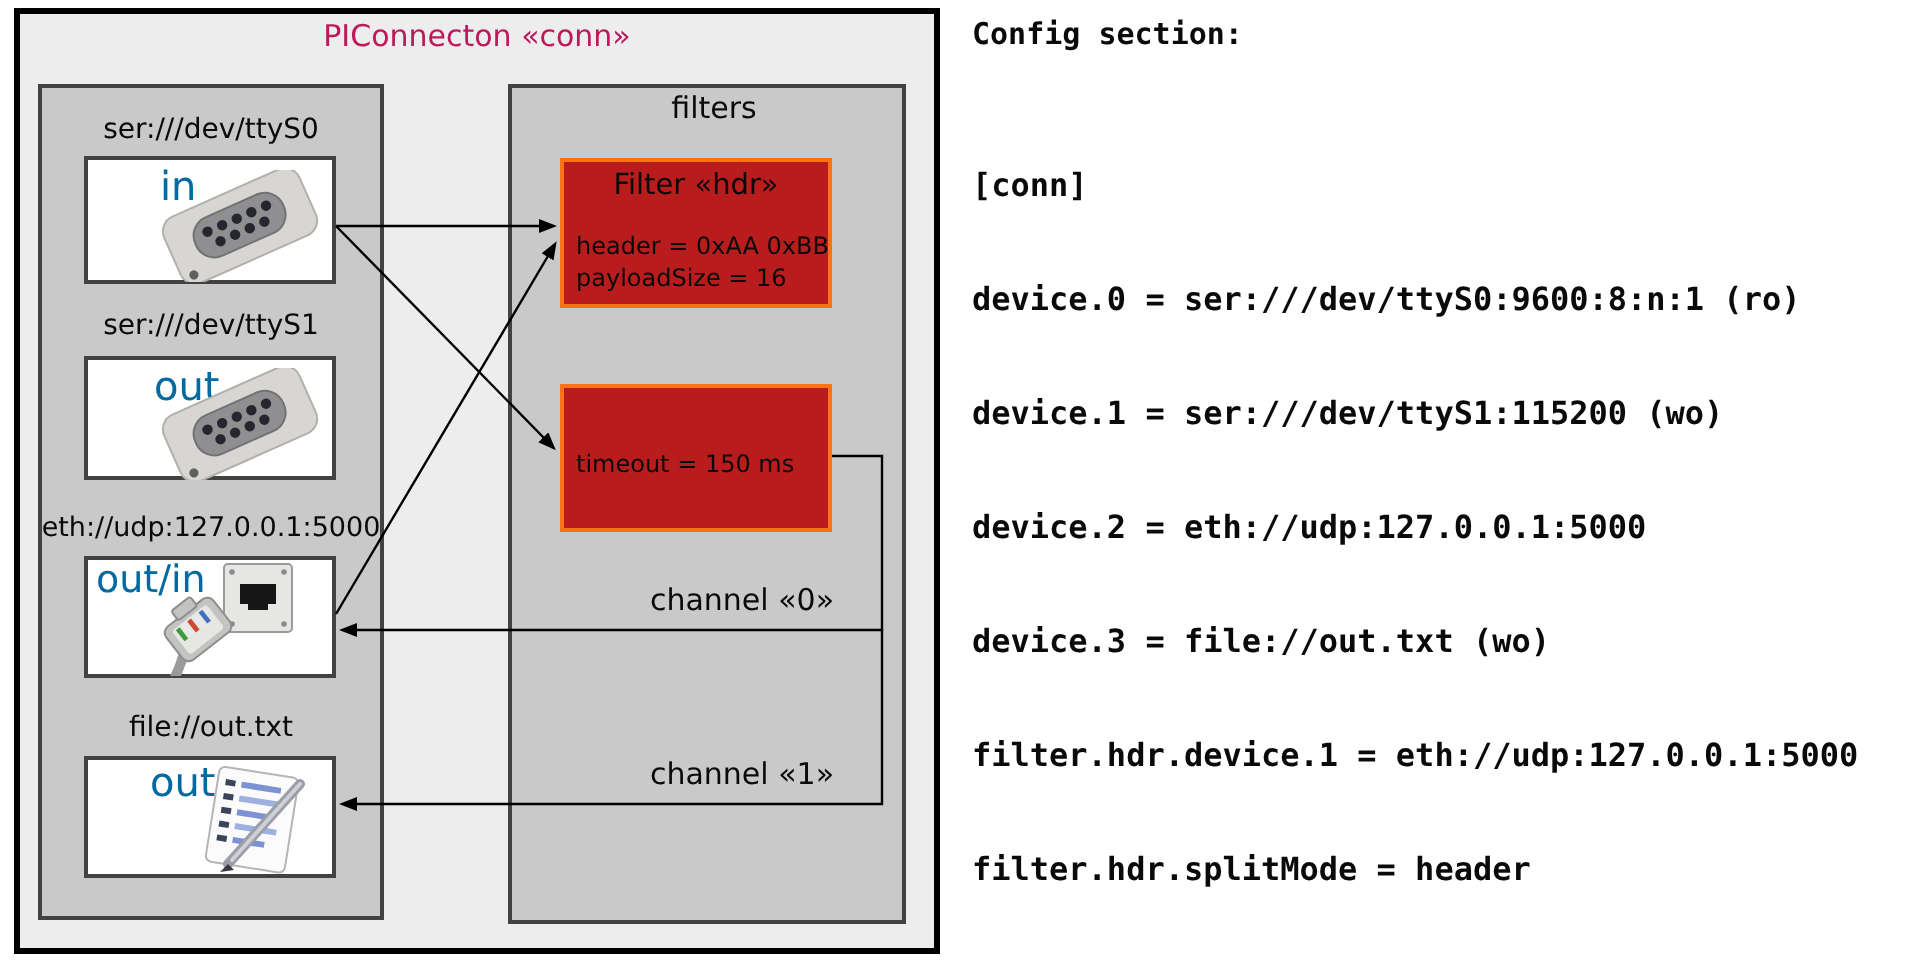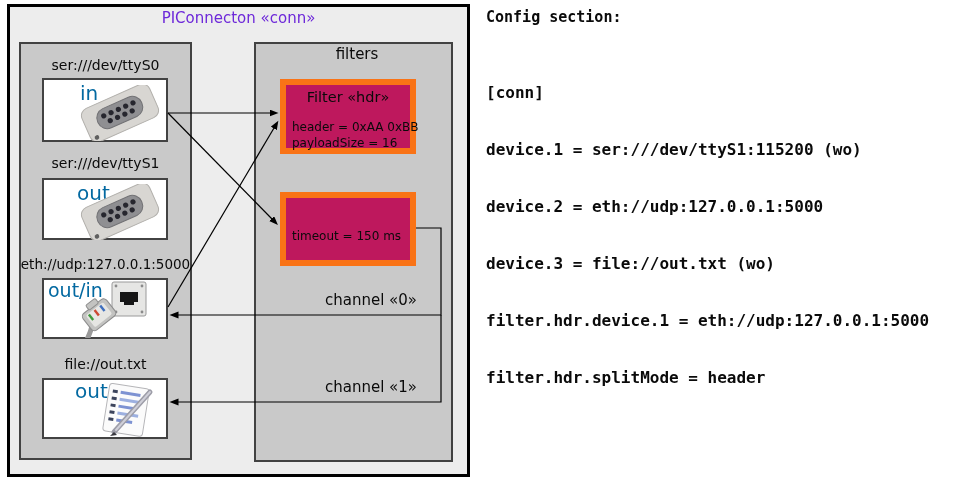--- a/index.html
+++ b/index.html
@@ -3,34 +3,34 @@
 <meta charset="utf-8">
 <style>
   html,body{margin:0;padding:0;background:#fff;}
   .stage{position:relative;width:964px;height:484px;background:#ffffff;overflow:hidden;
          font-family:"DejaVu Sans","Liberation Sans",sans-serif;color:#0a0a0a;}
 
   
   .outer-box{position:absolute;left:7px;top:4px;width:463px;height:473px;
              background:#ededed;border:3px solid #000;box-sizing:border-box;}
   .diagram-title{position:absolute;left:7px;top:9px;width:463px;text-align:center;
-                 font-size:15px;color:#6d28d9;}
+                 font-size:15px;color:#be185d;}
   .panel{position:absolute;background:#c9c9c9;border:2px solid #424242;box-sizing:border-box;}
   .devices-panel{left:19px;top:42px;width:173px;height:418px;}
   .filters-panel{left:254px;top:42px;width:199px;height:420px;}
   .filters-title{position:absolute;left:254px;top:45px;width:206px;text-align:center;font-size:15px;}
 
   .d-label{position:absolute;left:19px;width:173px;text-align:center;font-size:14px;}
   .d-label.small{font-size:13.5px;}
   .d-box{position:absolute;left:42px;width:126px;background:#fff;
          border:2px solid #424242;box-sizing:border-box;}
   .port-label{position:absolute;font-size:20px;line-height:20px;color:#0369a1;}
 
-  .f-box{position:absolute;left:280px;width:136px;background:#be185d;
-         border:6px solid #f97316;box-sizing:border-box;}
+  .f-box{position:absolute;left:280px;width:136px;background:#b91c1c;
+         border:2px solid #f97316;box-sizing:border-box;}
   .f-title{text-align:center;font-size:14.5px;margin-top:4px;}
   .f-params{position:absolute;left:6px;font-size:12px;line-height:16px;white-space:nowrap;}
 
   .ch-label{position:absolute;left:280px;width:137px;text-align:right;font-size:15px;}
 
   .wires{position:absolute;left:0;top:0;pointer-events:none;}
   .icon{position:absolute;}
 
   
   .config{position:absolute;left:486px;top:0;width:478px;height:484px;}
@@ -174,20 +174,21 @@
 
     <path d="M416,228 L441,228 L441,315 L178,315" fill="none" stroke="#000" stroke-width="1.2" marker-end="url(#ah)"></path>
 
     <path d="M441,315 L441,402 L178,402" fill="none" stroke="#000" stroke-width="1.2" marker-end="url(#ah)"></path>
   </svg>
 
   <div class="config">
     <div class="config-heading">Config section:</div>
     <div class="config-lines">
       <div>[conn]</div>
+      <div>device.0 = ser:///dev/ttyS0:9600:8:n:1 (ro)</div>
       <div>device.1 = ser:///dev/ttyS1:115200 (wo)</div>
       <div>device.2 = eth://udp:127.0.0.1:5000</div>
       <div>device.3 = file://out.txt (wo)</div>
       <div>filter.hdr.device.1 = eth://udp:127.0.0.1:5000</div>
       <div>filter.hdr.splitMode = header</div>
       
       
       
       
       

